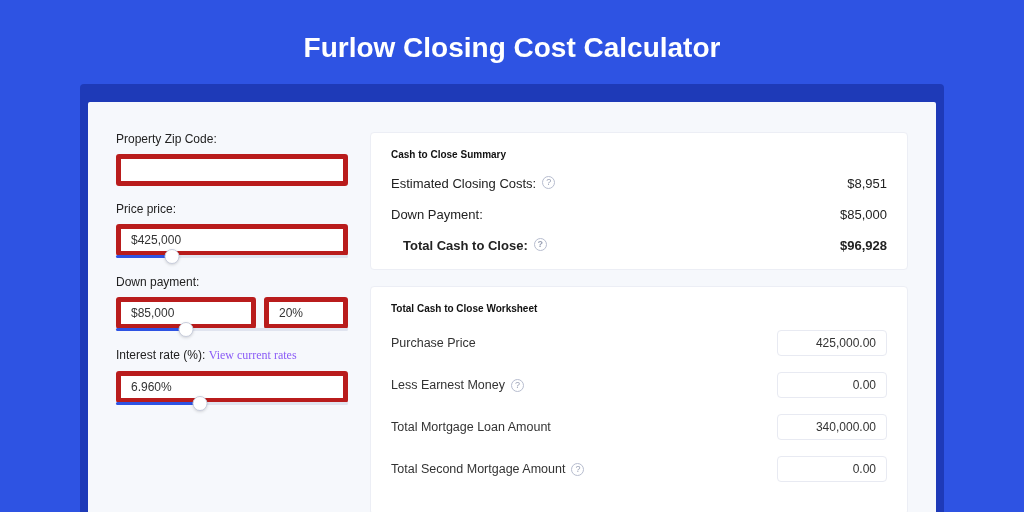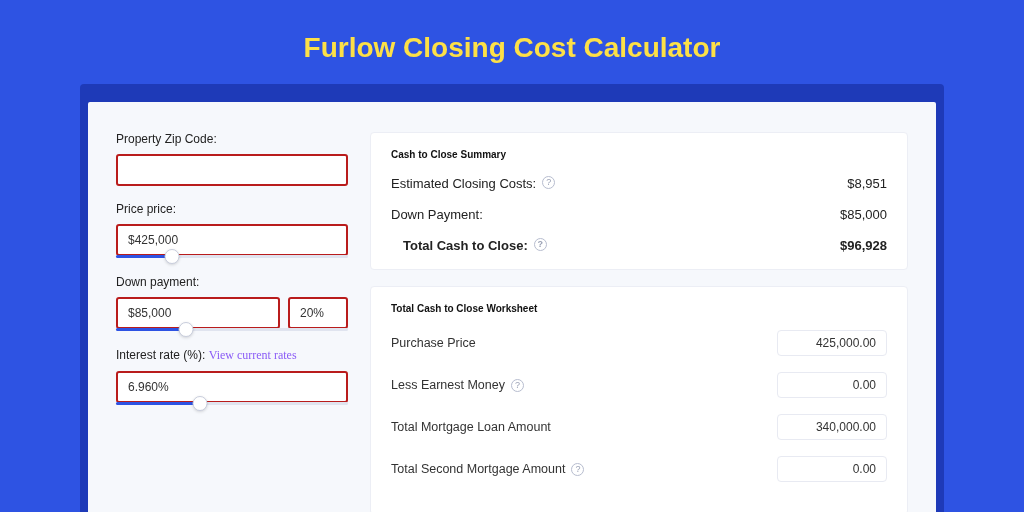--- a/index.html
+++ b/index.html
@@ -1,27 +1,27 @@
 <!DOCTYPE html>
 <html><head>
 <meta charset="utf-8">
 <style>
   *{box-sizing:border-box;margin:0;padding:0;font-family:-apple-system,BlinkMacSystemFont,"Segoe UI",Helvetica,Arial,sans-serif;}
   body{background:#2e53e3;width:1024px;height:512px;overflow:hidden;}
-  .title{color:#fde047;font-size:28px;font-weight:700;text-align:center;padding:32px 0 20px;}
+  .title{color:#ffffff;font-size:28px;font-weight:700;text-align:center;padding:32px 0 20px;}
   .shadow-card{background:#1e3ab8;margin:0 80px;border-radius:4px;padding-top:18px;}
   .app{background:#f6f8fc;margin:0 8px;border-radius:2px;display:flex;gap:22px;padding:30px 0 0 0;min-height:600px;}
   .left{width:260px;padding:0 0 0 28px;font-size:12px;color:#333;}
   .right{flex:1;padding-right:28px;}
   .field{margin-bottom:16px;}
   .flabel{font-size:12px;color:#222;margin-bottom:8px;}
-  .input,.input-sm{background:#fff;border:2px solid #b91c1c;border-radius:3px;height:32px;width:100%;padding:0 10px;font-size:12px;color:#333;}
+  .input,.input-sm{background:#fff;border:5px solid #b91c1c;border-radius:3px;height:32px;width:100%;padding:0 10px;font-size:12px;color:#333;}
   .row2{display:flex;gap:8px;}
   .row2 .input{flex:1;}
-  .row2 .input-sm{width:60px;}
+  .row2 .input-sm{width:84px;}
   .slider-wrap{position:relative;height:4px;margin-top:-1px;}
   .slider-track{position:absolute;left:0;right:0;height:3px;background:#e0e4ef;border-radius:2px;}
   .slider-fill{position:absolute;left:0;height:3px;background:#2e53e3;border-radius:2px;}
   .slider-thumb{position:absolute;top:-6px;width:15px;height:15px;border-radius:50%;background:#fff;border:1px solid #c9cedd;box-shadow:0 1px 3px rgba(0,0,0,0.15);transform:translateX(-50%);}
   .link{color:#8b5cf6;text-decoration:none;font-family:Liberation Serif, serif;}
   .card{background:#fff;border:1px solid #eceef5;border-radius:4px;padding:16px 20px;}
   .card + .card{margin-top:16px;}
   .card h3{font-size:10px;font-weight:700;margin-bottom:16px;color:#111;}
   .kv{display:flex;justify-content:space-between;align-items:center;font-size:13px;color:#222;margin-bottom:16px;}
   .kv:last-child{margin-bottom:0;margin-left:12px;}

